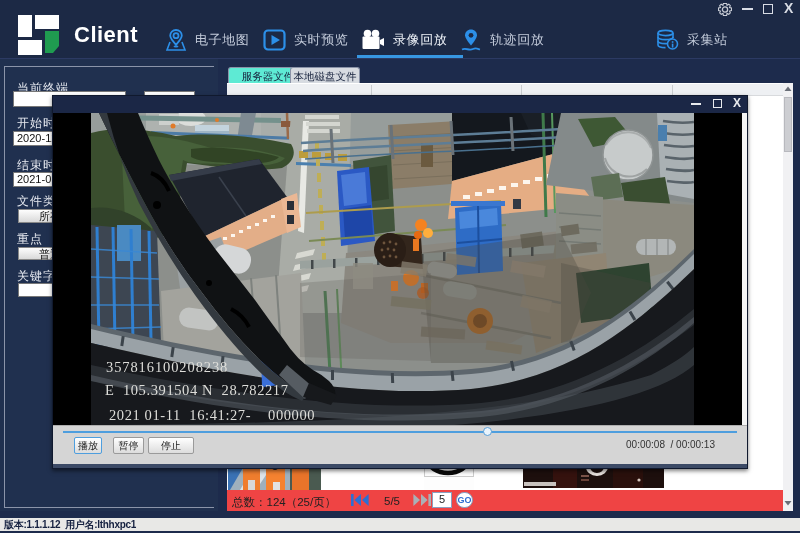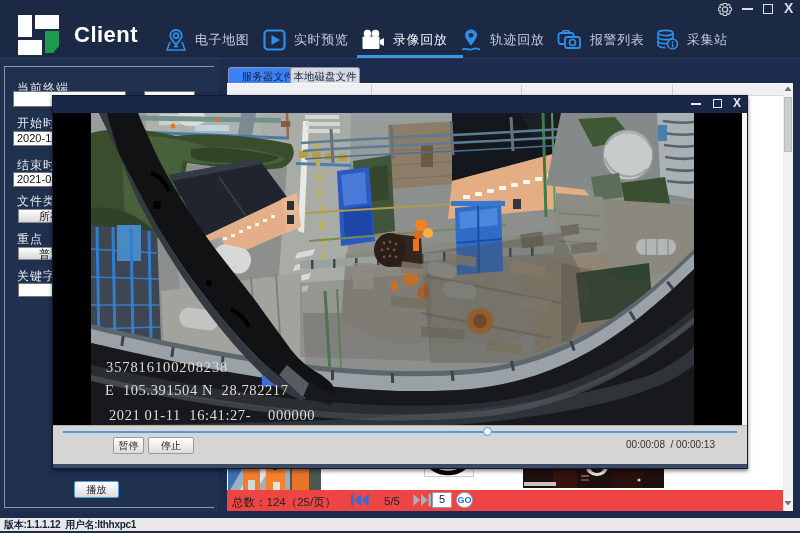--- a/index.html
+++ b/index.html
@@ -19,21 +19,21 @@
 
 #sidebar { position:absolute; left:0; top:59px; width:218px; height:452px; background:#20304f; }
 #sidebox { position:absolute; left:4px; top:7px; width:210px; height:442px; border:1px solid #8b94a9; border-right:none; }
 .slabel { position:absolute; left:17px; color:#e6e9f0; font-size:12px; letter-spacing:1px; }
 .sinput { position:absolute; background:#fff; border:1px solid #777; font-size:11px; color:#111; line-height:13px; padding-left:3px; }
 .sbtn  { position:absolute; background:linear-gradient(#fdfdfd,#d9d9d9); border:1px solid #888; font-size:11px; color:#111; padding-left:20px; line-height:12px; }
 
 
 #main { position:absolute; left:227px; top:83px; width:566px; height:428px; background:#fff; }
 .tab { position:absolute; top:67px; height:16px; font-size:10.5px; color:#17223d; text-align:center; line-height:16px; border:1px solid #8a93a8; border-bottom:none; border-radius:3px 3px 0 0; }
-#tab1 { left:228px; width:80px; background:#3b82f6; }
+#tab1 { left:228px; width:80px; background:#5eead4; }
 #tab2 { left:290px; width:70px; background:#d7dbe1; }
 #hdr { position:absolute; left:227px; top:84px; width:566px; height:12px; background:#eef0f3; border-bottom:1px solid #d8dadd; }
 .hsep { position:absolute; top:85px; width:1px; height:10px; background:#c9cccf; }
 
 
 .thumb { position:absolute; }
 
 
 #pager { position:absolute; left:227px; top:490px; width:566px; height:21px; background:#ef4444; font-size:11.5px; color:#222; }
 #pgtext { position:absolute; left:5px; top:5px; }
@@ -107,29 +107,20 @@
 
   <div class="nav" style="left:460px;">
     <svg width="22" height="24" viewBox="0 0 22 24">
       <path d="M11 1.5 C7.5 1.5 5 4.2 5 7.3 C5 10 9 15.2 11 17.5 C13 15.2 17 10 17 7.3 C17 4.2 14.5 1.5 11 1.5 Z" fill="#2c8fe8"></path>
       <circle cx="11" cy="7.3" r="2.4" fill="#1c2945"></circle>
       <path d="M2 21.5 C6 19.5 9 23 13 21 C16 19.5 18 21 20 21.5" fill="none" stroke="#2c8fe8" stroke-width="1.8"></path>
     </svg>
     <span class="txt">轨迹回放</span>
   </div>
 
-  <div class="nav" style="left:557px;">
-    <svg width="25" height="22" viewBox="0 0 25 22">
-      <rect x="1.5" y="4" width="15" height="11" rx="2" fill="none" stroke="#2c8fe8" stroke-width="1.8"></rect>
-      <path d="M5 4 L6.5 1.8 L11.5 1.8 L13 4" fill="none" stroke="#2c8fe8" stroke-width="1.6"></path>
-      <rect x="8" y="8" width="15" height="11" rx="2" fill="#1c2945" stroke="#2c8fe8" stroke-width="1.8"></rect>
-      <circle cx="15.5" cy="13.5" r="3" fill="none" stroke="#2c8fe8" stroke-width="1.7"></circle>
-    </svg>
-    <span class="txt">报警列表</span>
-  </div>
 
   <div class="nav" style="left:656px;">
     <svg width="23" height="22" viewBox="0 0 23 22">
       <ellipse cx="9.5" cy="4" rx="7.5" ry="2.6" fill="none" stroke="#2c8fe8" stroke-width="1.6"></ellipse>
       <path d="M2 4 L2 16 C2 17.5 5.4 18.6 9.5 18.6 M17 4 L17 9" fill="none" stroke="#2c8fe8" stroke-width="1.6"></path>
       <path d="M2 8 C2 9.5 5.4 10.6 9.5 10.6 C13.6 10.6 17 9.5 17 8 M2 12 C2 13.5 5.4 14.6 9.5 14.6 C11 14.6 12.3 14.5 13.5 14.2" fill="none" stroke="#2c8fe8" stroke-width="1.6"></path>
       <circle cx="16.5" cy="15" r="5" fill="#1c2945" stroke="#2c8fe8" stroke-width="1.6"></circle>
       <rect x="15.8" y="12.2" width="1.6" height="1.6" fill="#2c8fe8"></rect>
       <rect x="15.8" y="14.6" width="1.6" height="4" fill="#2c8fe8"></rect>
     </svg>
@@ -571,21 +562,21 @@
           <text x="15" y="259" letter-spacing="0.9">357816100208238</text>
           <text x="14" y="282" letter-spacing="0.6">E&nbsp;&nbsp;105.391504&nbsp;N&nbsp;&nbsp;28.782217</text>
           <text x="18" y="307" letter-spacing="0.6">2021&nbsp;01-11&nbsp;&nbsp;16:41:27-&nbsp;&nbsp;&nbsp;&nbsp;000000</text>
         </g>
       </svg>
       <div id="vstrip"></div>
     </div>
     <div id="vctrl">
       <div id="vslider"></div>
       <div id="vknob"></div>
-      <div class="vbtn" style="left:21px; width:45px; border:1px solid #4e9ede;margin-top:44px;">播放</div>
+      <div class="vbtn" style="left:21px; width:28px; border:1px solid #4e9ede;">播放</div>
       <div class="vbtn" style="left:60px; width:31px;">暂停</div>
       <div class="vbtn" style="left:95px; width:46px;">停止</div>
       <div id="vtime">00:00:08&nbsp;&nbsp;/&nbsp;00:00:13</div>
     </div>
     <div id="vbot"></div>
   </div>
 
 </div>
 
 </body></html>

